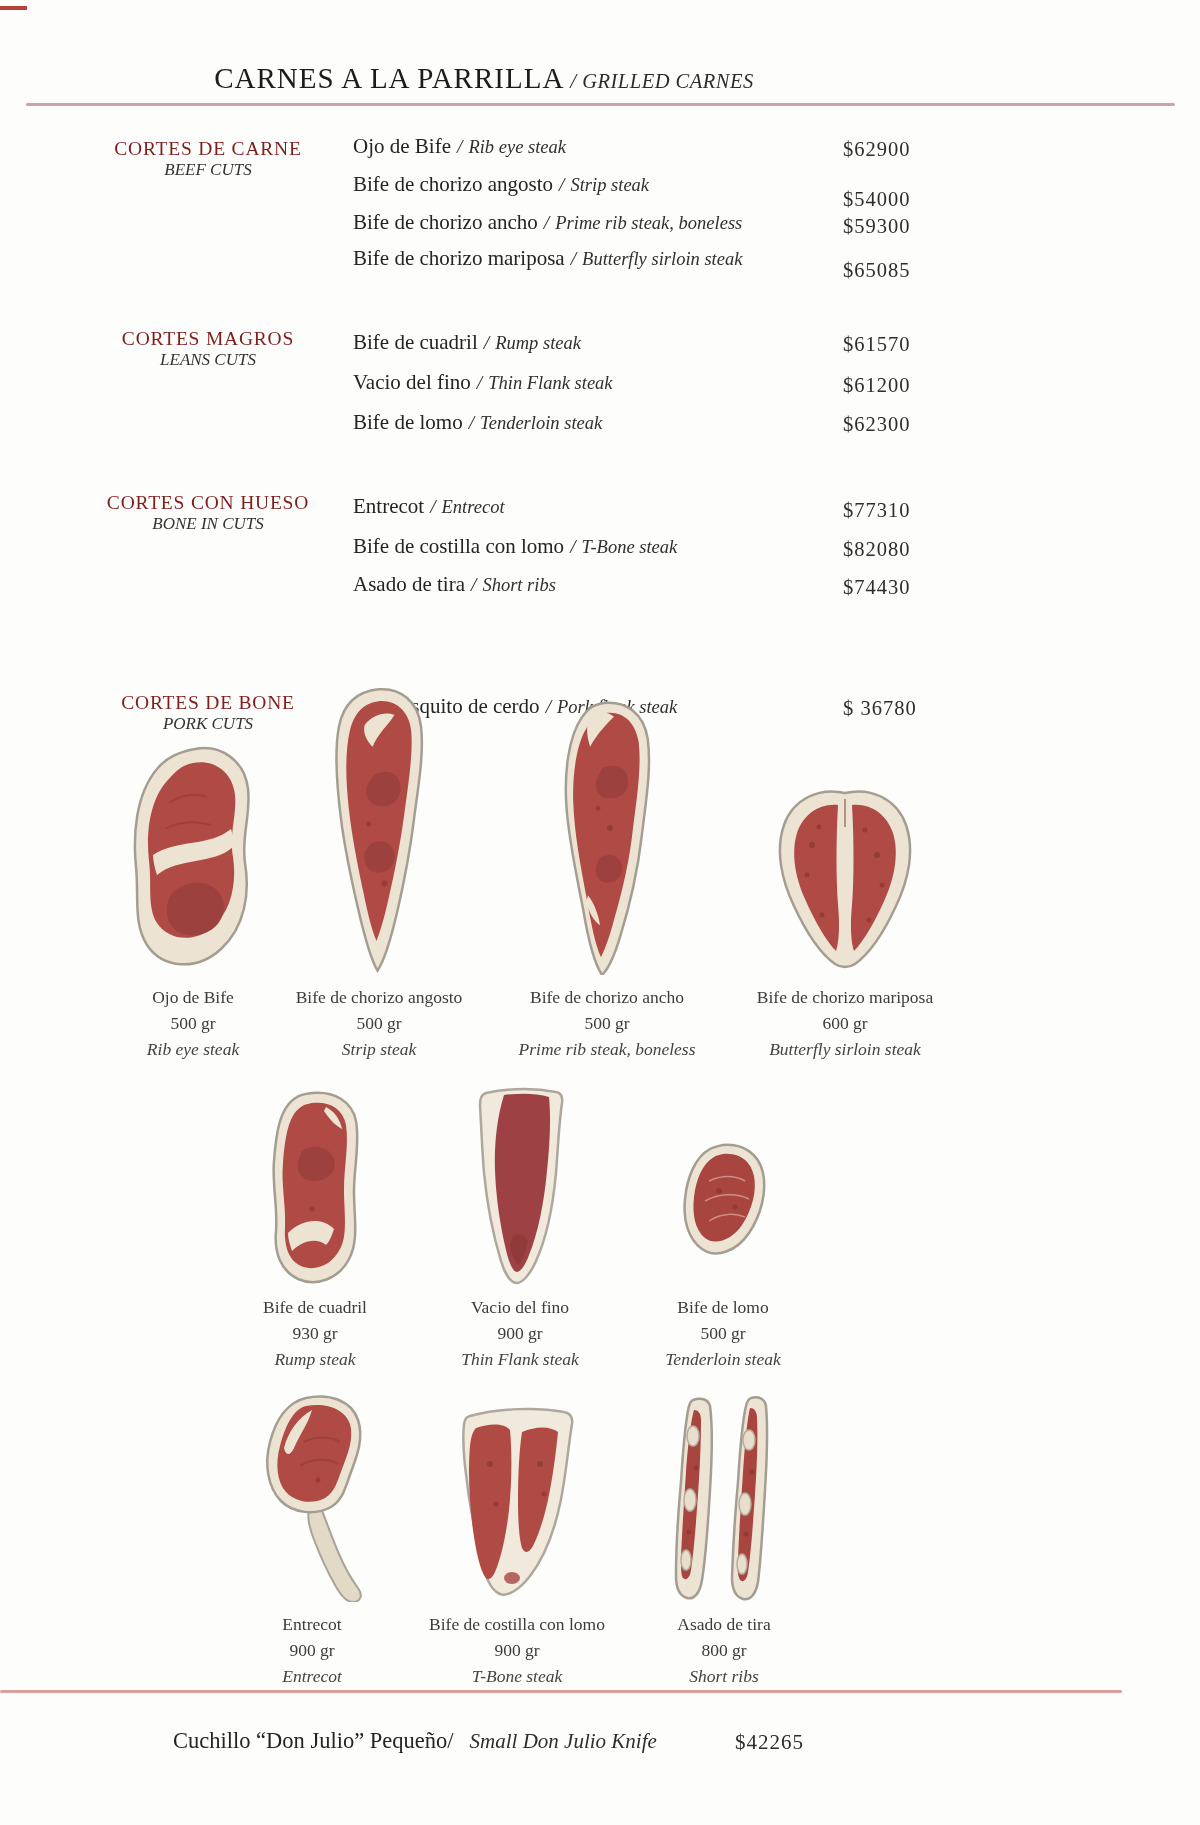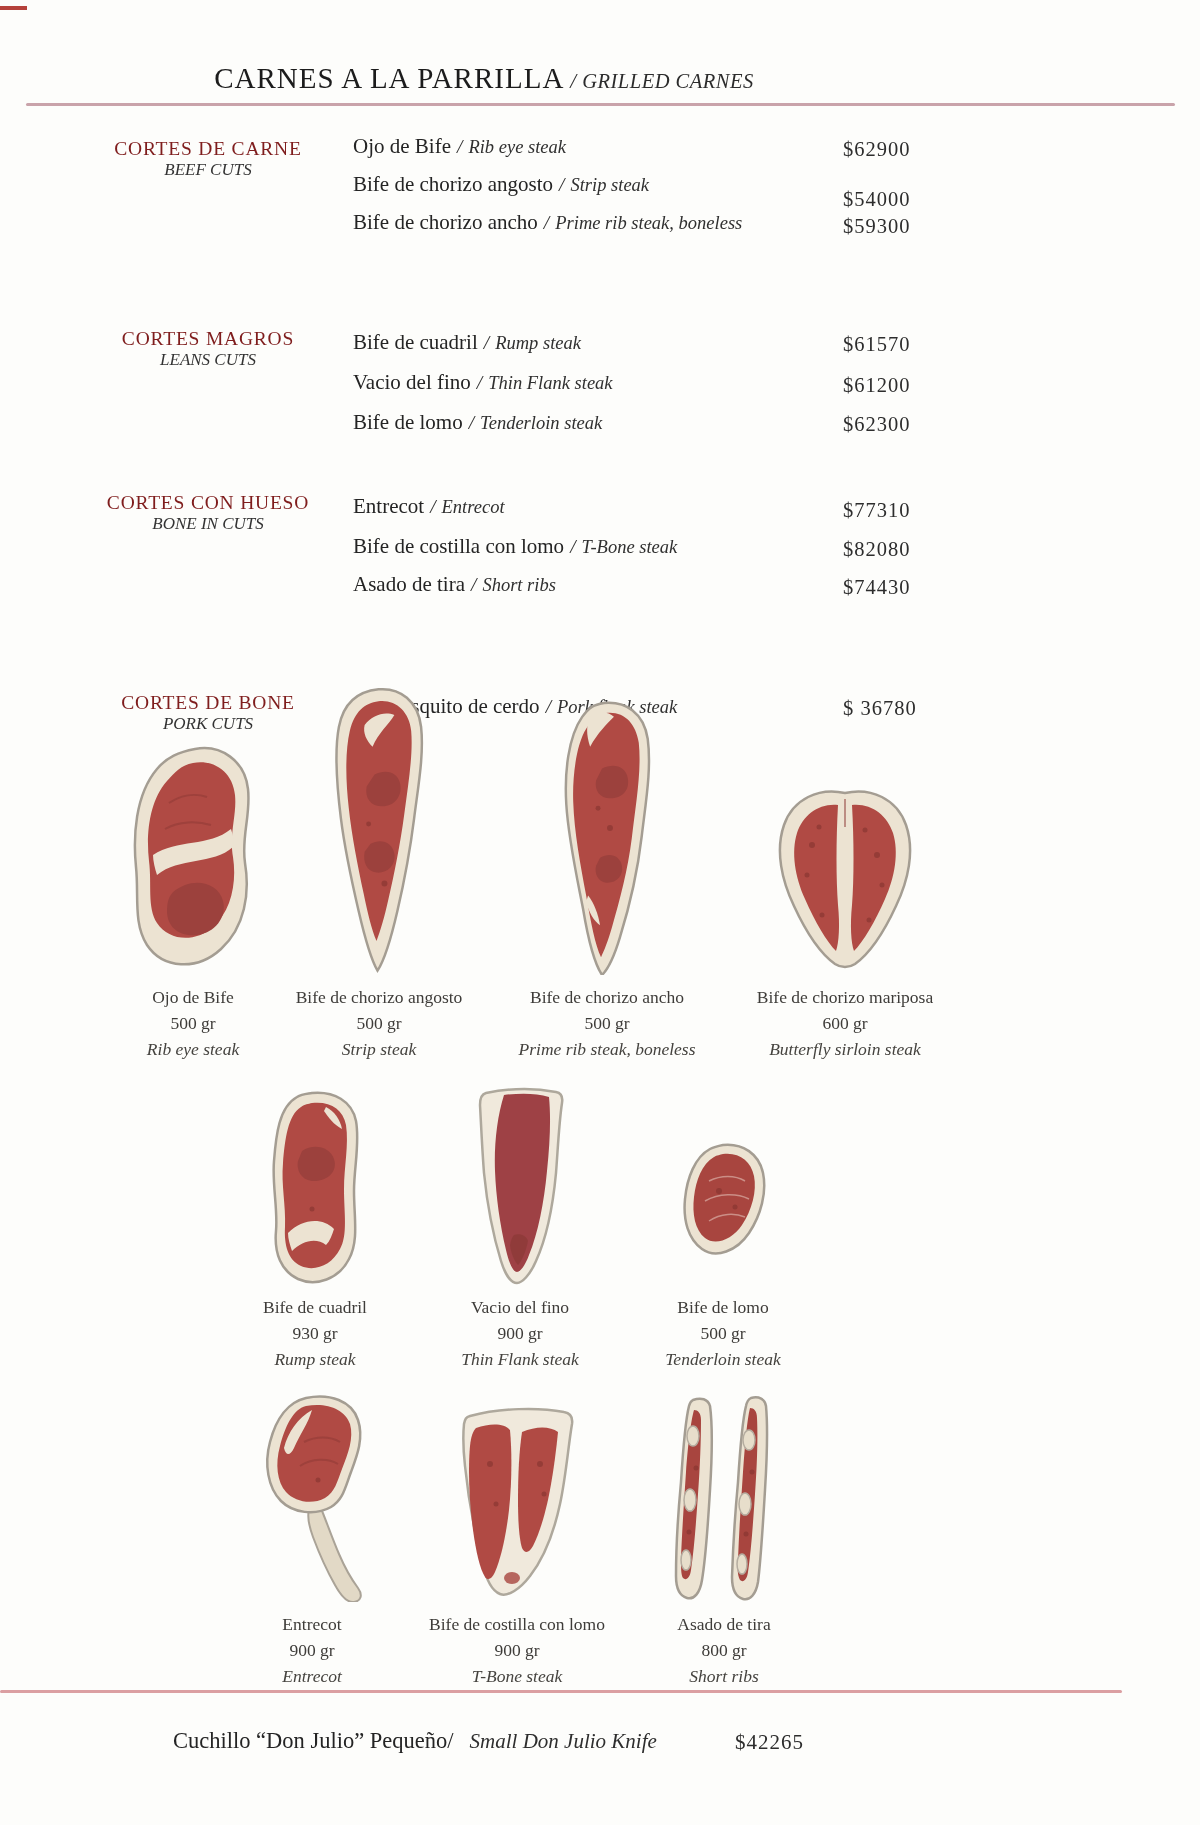--- a/index.html
+++ b/index.html
@@ -92,20 +92,24 @@
     <span class="i-price" style="transform:translateY(4px)">$62900</span>
   </div>
   <div class="mrow" style="top:172px">
     <span class="i-es">Bife de chorizo angosto</span><span class="i-sep">/</span><span class="i-en">Strip steak</span>
     <span class="i-price" style="transform:translateY(16px)">$54000</span>
   </div>
   <div class="mrow" style="top:210px">
     <span class="i-es">Bife de chorizo ancho</span><span class="i-sep">/</span><span class="i-en">Prime rib steak, boneless</span>
     <span class="i-price" style="transform:translateY(5px)">$59300</span>
   </div>
+  <div class="mrow" style="top:246px">
+    <span class="i-es">Bife de chorizo mariposa</span><span class="i-sep">/</span><span class="i-en">Butterfly sirloin steak</span>
+    <span class="i-price" style="transform:translateY(13px)">$65085</span>
+  </div>
 
   <div class="mrow" style="top:330px">
     <span class="i-es">Bife de cuadril</span><span class="i-sep">/</span><span class="i-en">Rump steak</span>
     <span class="i-price" style="transform:translateY(3px)">$61570</span>
   </div>
   <div class="mrow" style="top:370px">
     <span class="i-es">Vacio del fino</span><span class="i-sep">/</span><span class="i-en">Thin Flank steak</span>
     <span class="i-price" style="transform:translateY(4px)">$61200</span>
   </div>
   <div class="mrow" style="top:410px">

